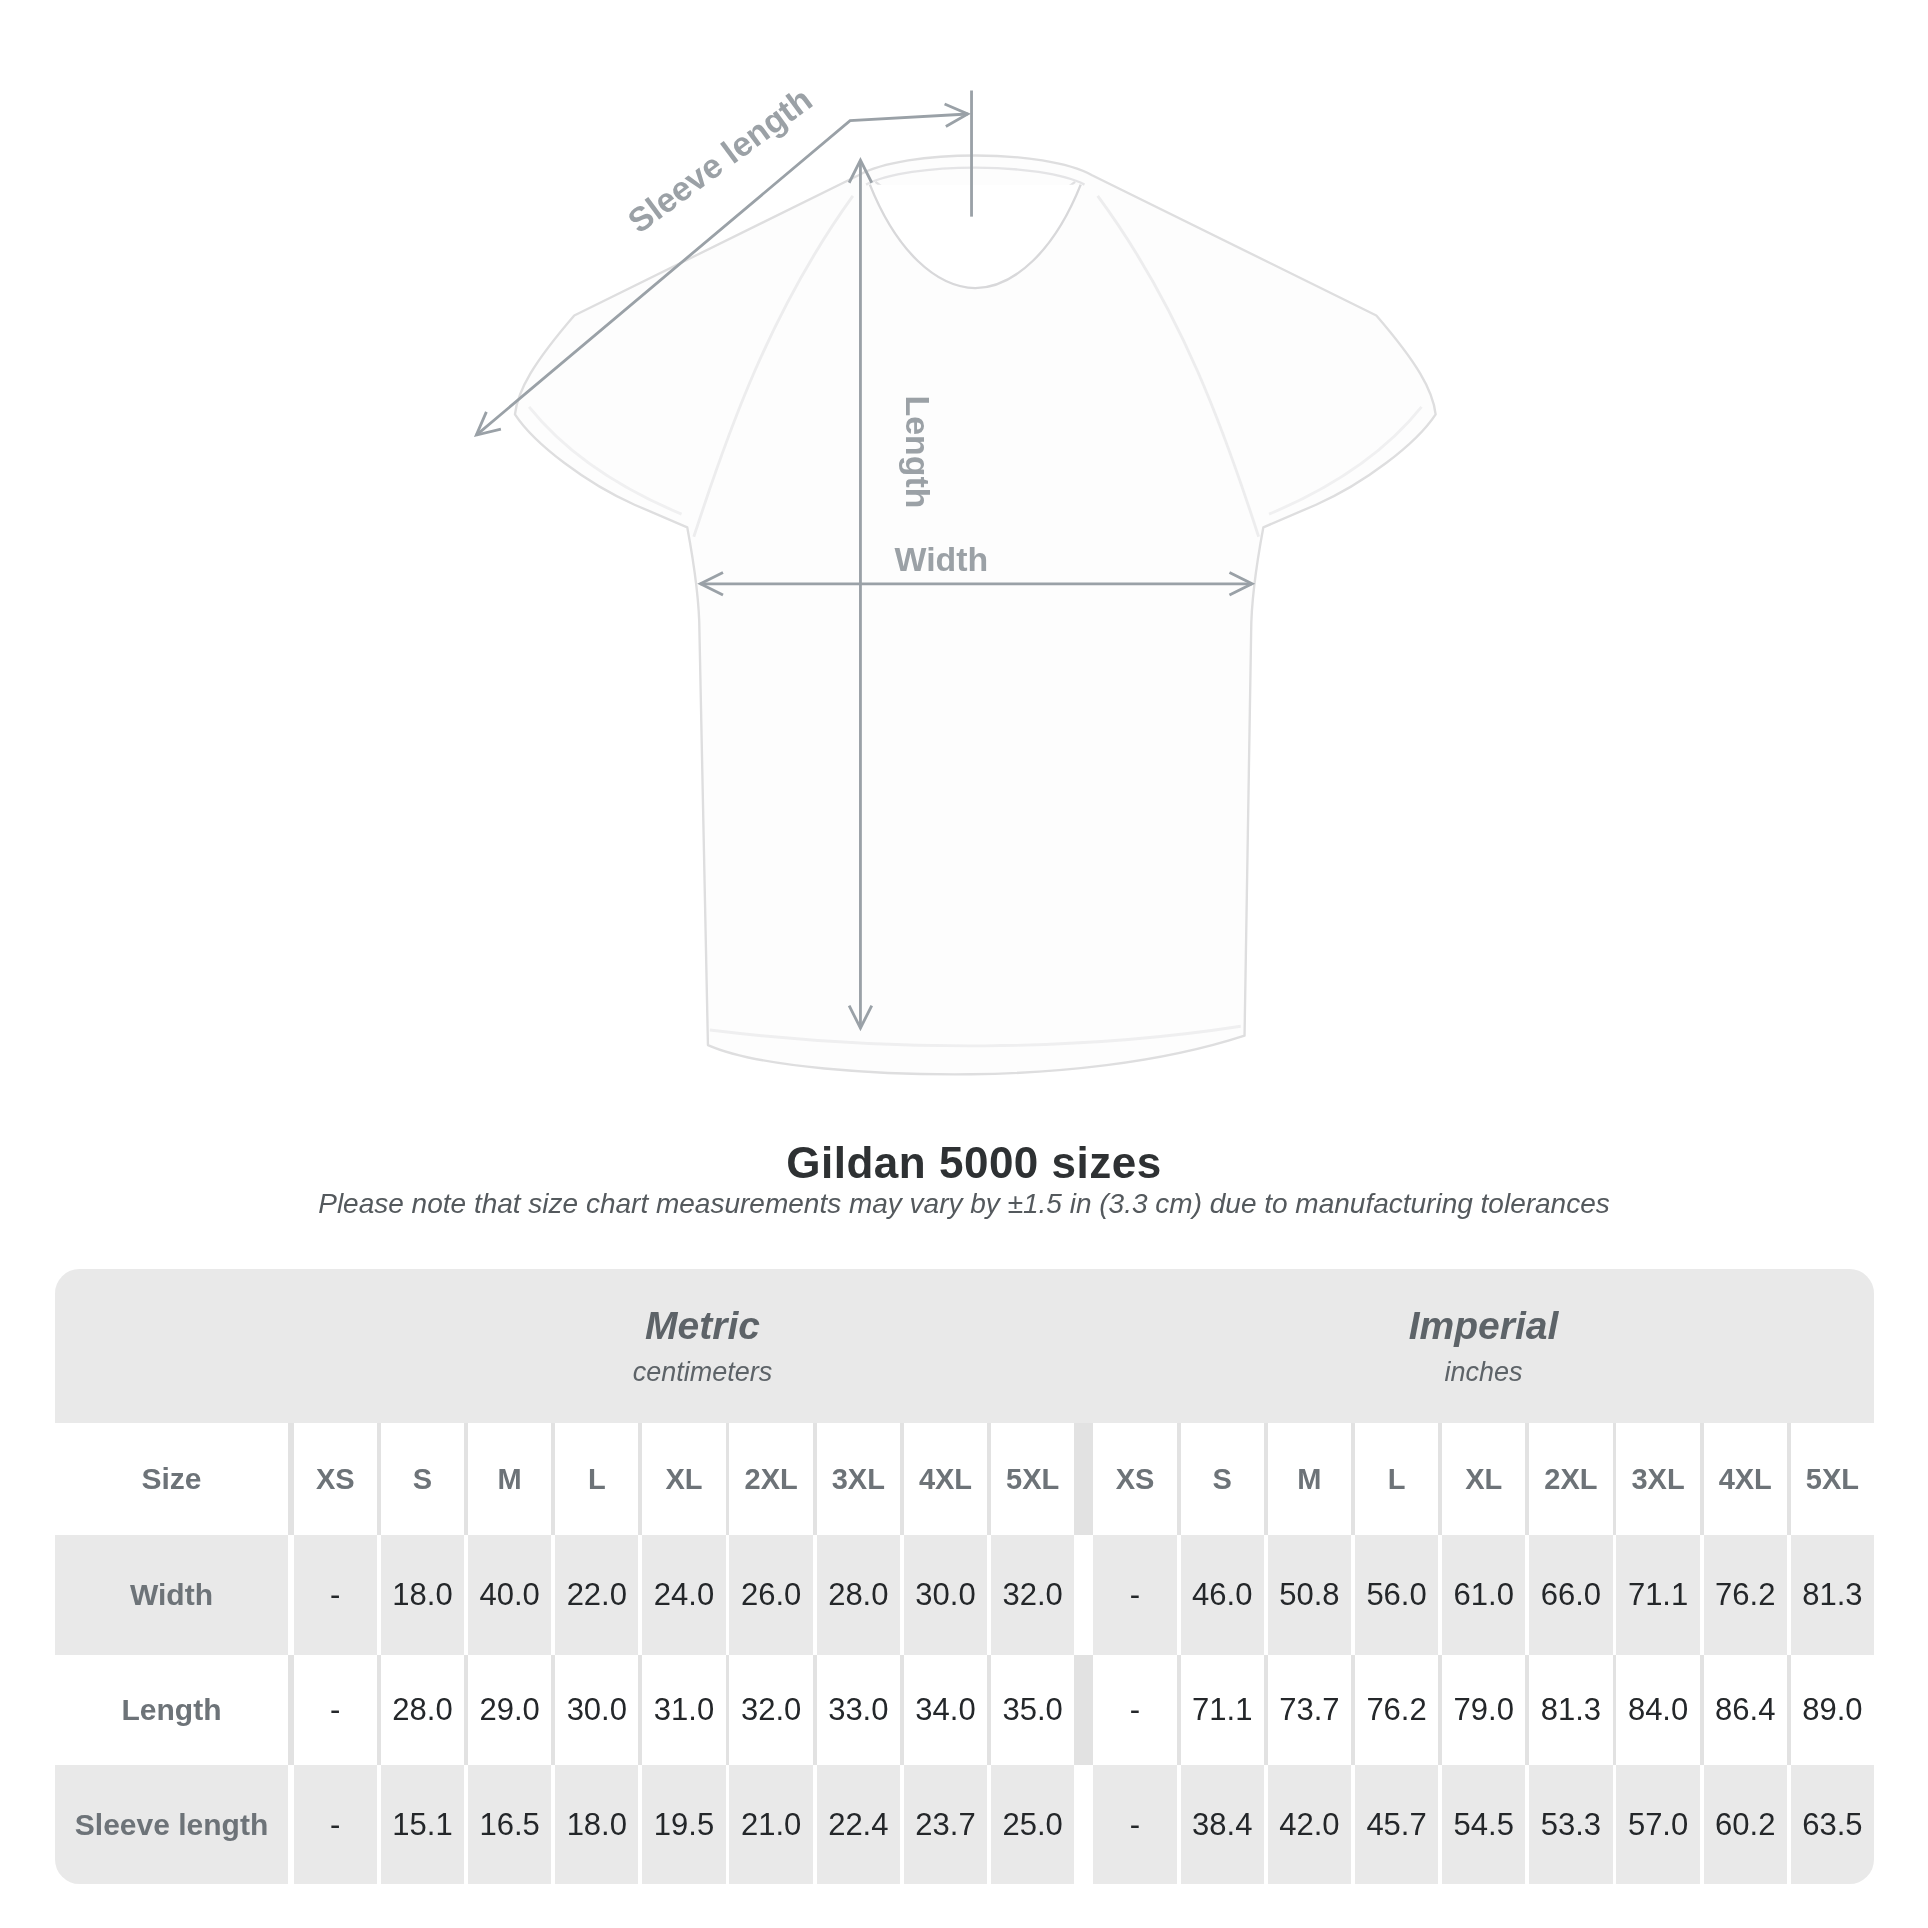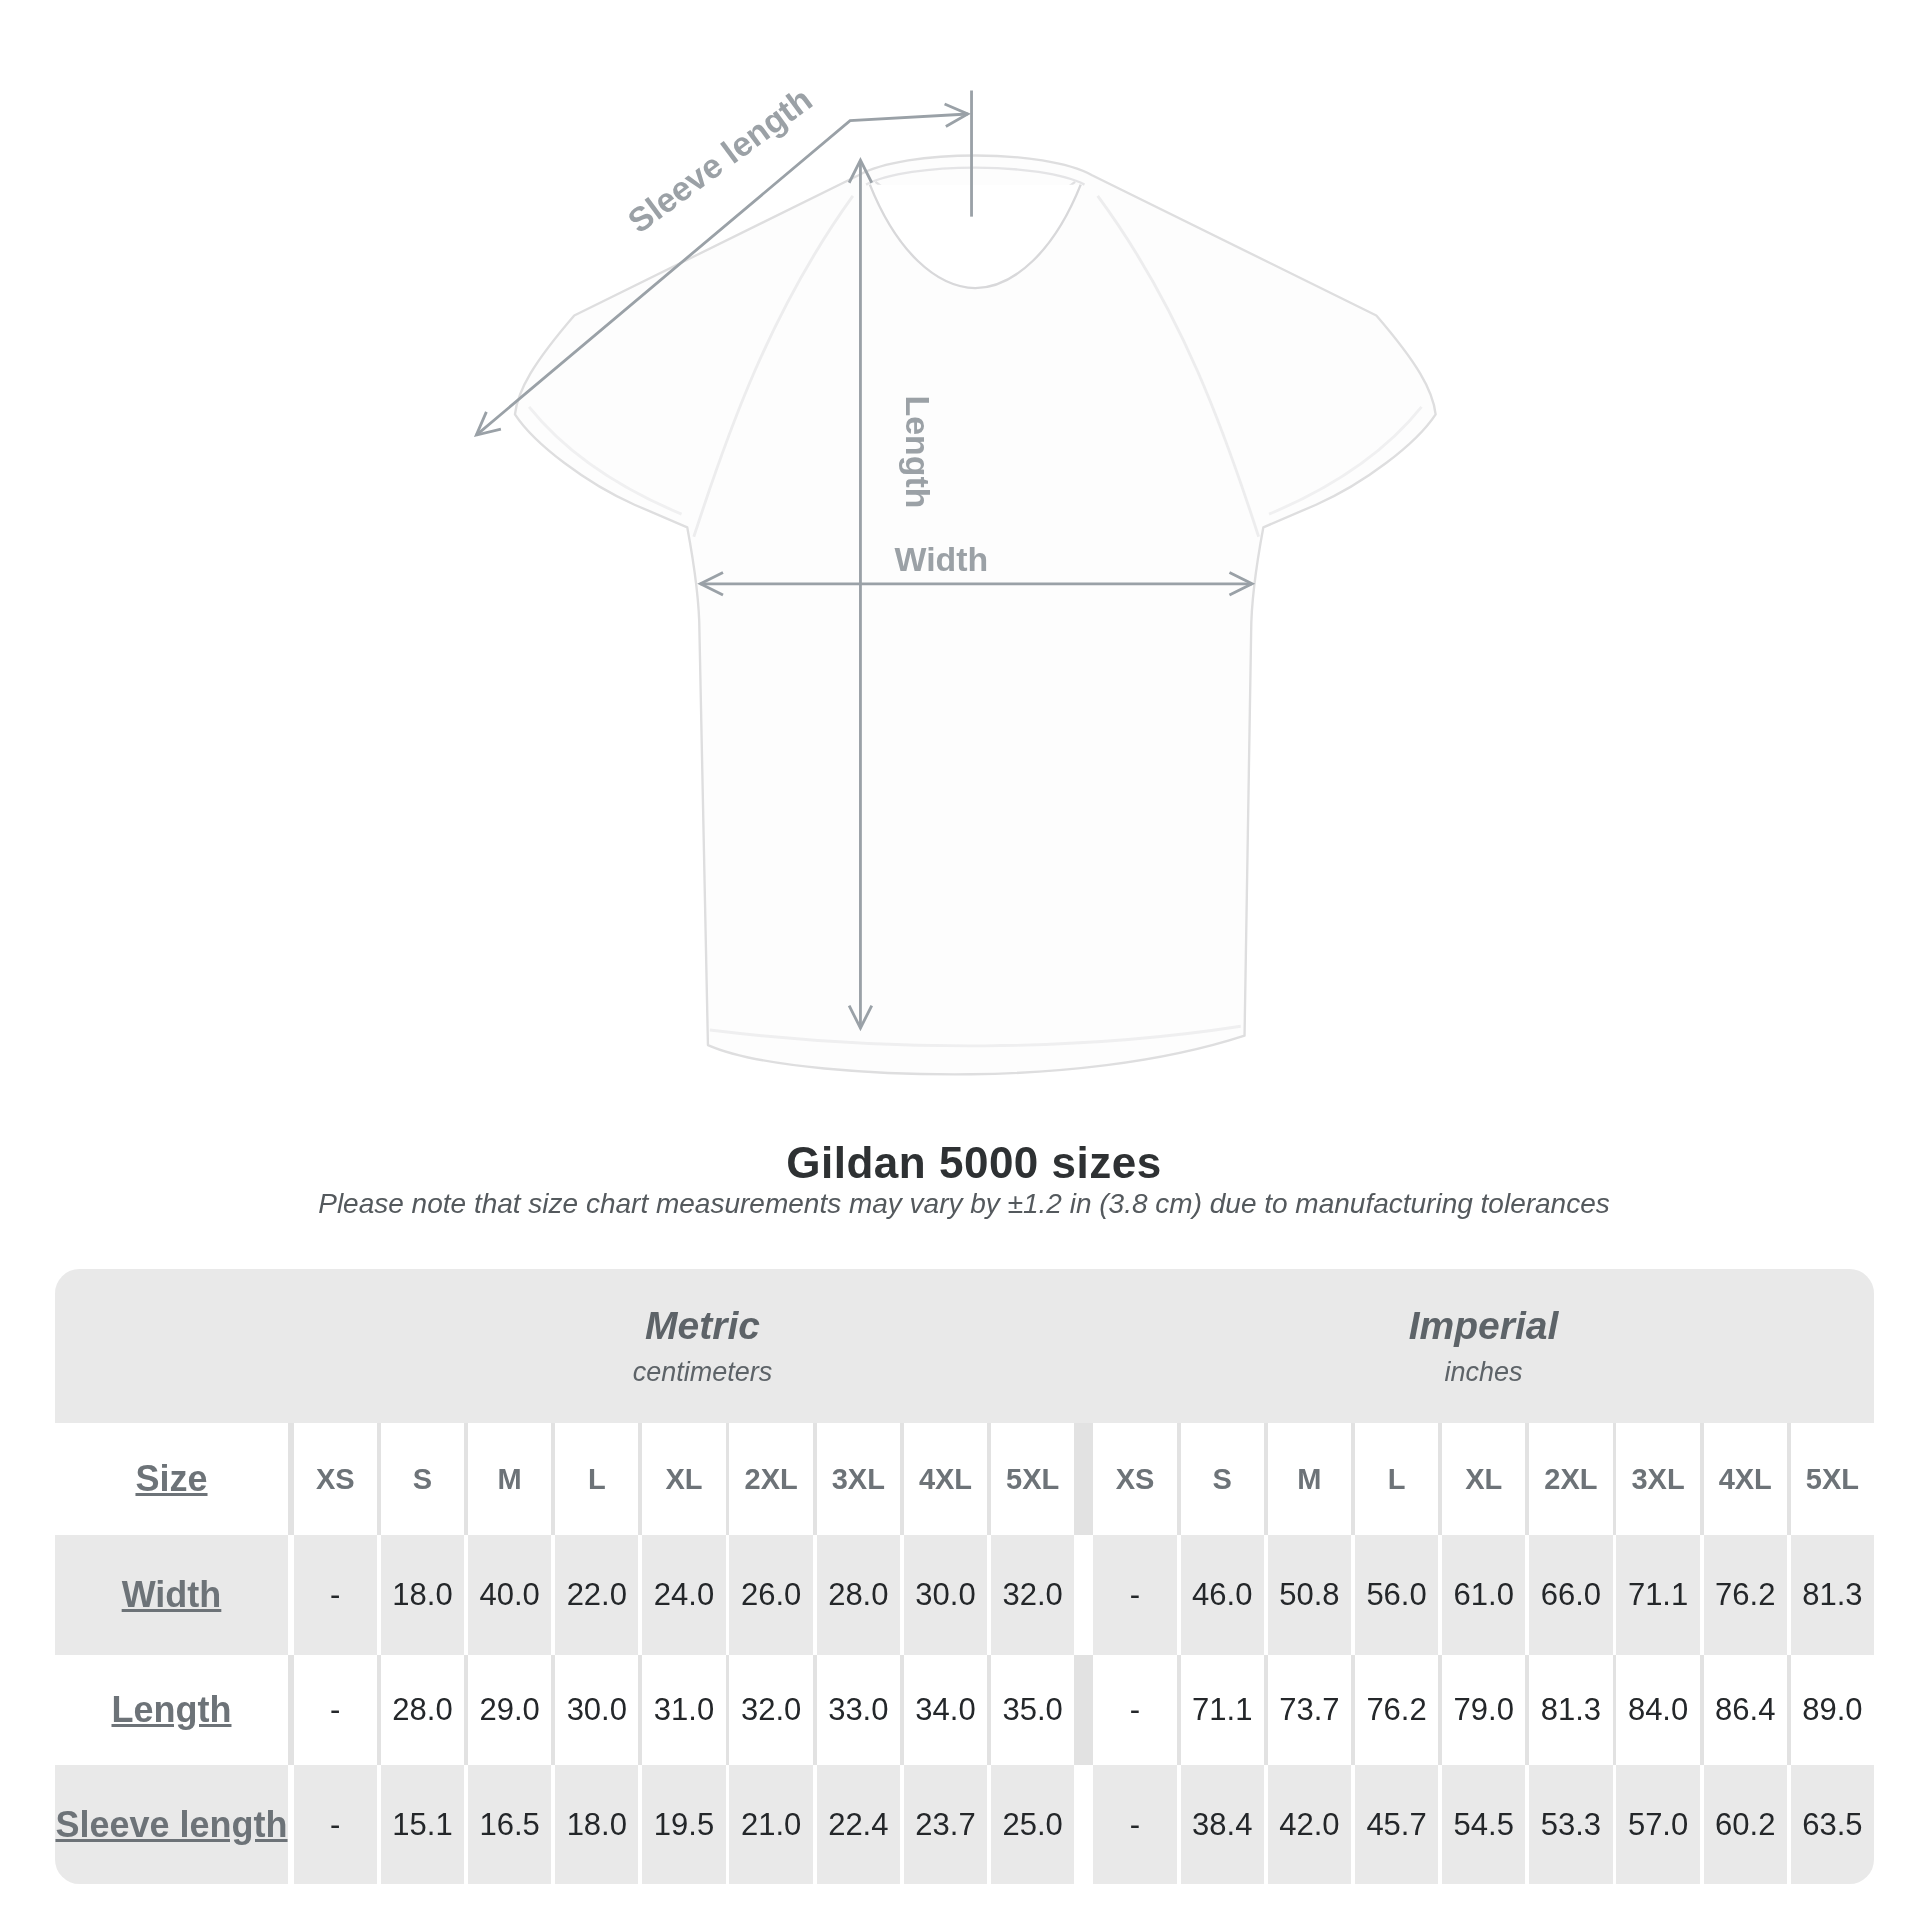--- a/index.html
+++ b/index.html
@@ -27,21 +27,21 @@
   .row{display:flex;}
   .row.white{background:#e2e2e2;}
   .row.gray{background:#ffffff;}
   .row.white .cell,.row.white .lbl{background:#ffffff;}
   .row.gray .cell,.row.gray .lbl{background:#e9e9e9;}
   .r-size{height:112px;}
   .r-width{height:120px;}
   .r-length{height:110px;}
   .r-sleeve{height:119px;}
   .lbl{width:233px;flex:none;display:flex;align-items:center;justify-content:center;
-    font-size:36px;font-weight:700;color:#6d7378;text-decoration:underline;}
+    font-size:30px;font-weight:700;color:#6d7378;}
   .cell{flex:1;margin-left:3.8px;display:flex;align-items:center;justify-content:center;
     font-size:31px;color:#24272a;}
   .cell.first{margin-left:5.6px;}
   .cell.grp{margin-left:19px;}
   .r-size .cell{font-size:29px;font-weight:700;color:#6d7378;}
 
   
   .meas-label{font-family:"Liberation Sans",sans-serif;font-size:36px;font-weight:700;fill:#9ba1a6;}
 </style>
 </head>
@@ -87,21 +87,21 @@
     <path d="M 506 462 L 903 128 L 1028 121" fill="none" stroke="#9aa1a7" stroke-width="3" marker-start="url(#arw)" marker-end="url(#arw)"></path>
     <line x1="914" y1="170" x2="914" y2="1092" stroke="#9aa1a7" stroke-width="3" marker-start="url(#arw)" marker-end="url(#arw)"></line>
     <line x1="744" y1="620" x2="1330" y2="620" stroke="#9aa1a7" stroke-width="3" marker-start="url(#arw)" marker-end="url(#arw)"></line>
 
     <text class="meas-label" transform="translate(772,180) rotate(-36.5)" text-anchor="middle">Sleeve length</text>
     <text class="meas-label" transform="translate(962,480) rotate(90)" text-anchor="middle">Length</text>
     <text class="meas-label" x="1000" y="606" text-anchor="middle">Width</text>
   </svg>
 
   <h1 class="page-title">Gildan 5000 sizes</h1>
-  <p class="page-subtitle">Please note that size chart measurements may vary by ±1.2 in (3.8 cm) due to manufacturing tolerances</p>
+  <p class="page-subtitle">Please note that size chart measurements may vary by ±1.5 in (3.3 cm) due to manufacturing tolerances</p>
 
   <div class="tbl">
 
     <div class="band">
       <div class="spacer"></div>
       <div class="group metric">
         <div class="g-title">Metric</div>
         <div class="g-sub">centimeters</div>
       </div>
       <div class="group">

